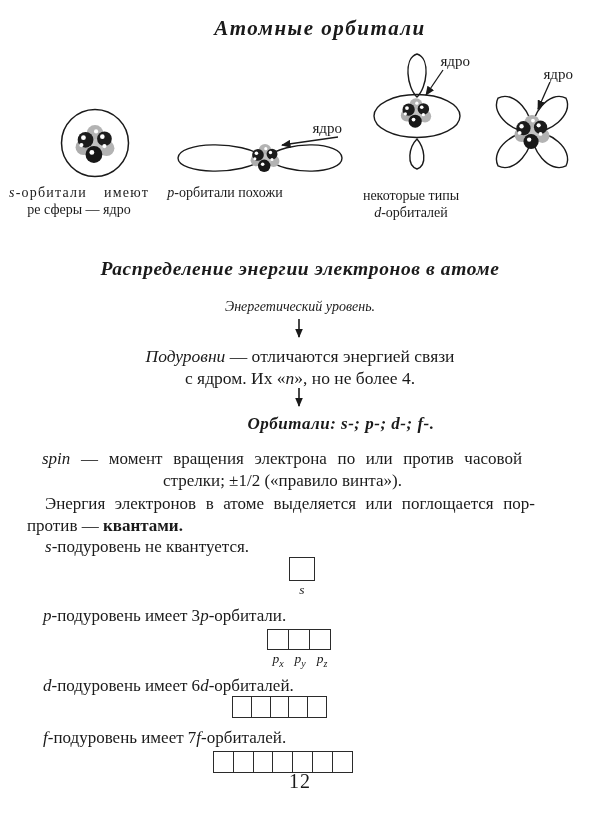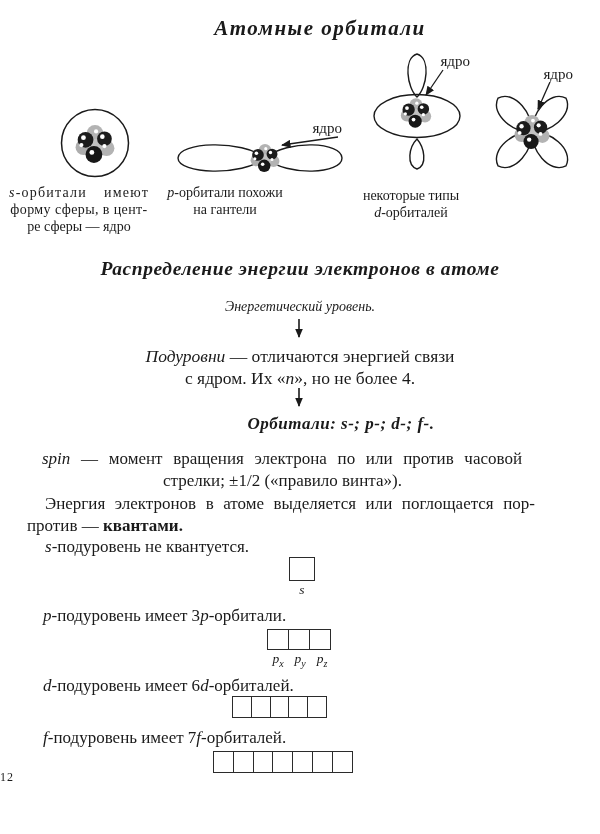--- a/index.html
+++ b/index.html
@@ -32,21 +32,21 @@
   .jst{white-space:normal;text-align:justify;text-align-last:justify;}
   .cellrow{position:absolute;display:flex;}
   .cell{box-sizing:border-box;border:1.2px solid #2b2b2b;background:#fff;}
   .cell + .cell{margin-left:-1.2px;}
   .scell{width:26px;height:24px;}
   .pcell{width:22px;height:21px;}
   .dcell{width:20px;height:22px;}
   .fcell{width:21px;height:22px;}
   .boxlab{font-size:13.5px;font-style:italic;}
   .boxlab sub{font-size:10px;font-style:italic;}
-  .pagenum{left:0;top:770px;width:600px;font-size:12px;letter-spacing:1px;}
+  .pagenum{left:0;top:770px;width:600px;text-align:center;font-size:20px;letter-spacing:1px;}
 </style>
 </head>
 <body>
 
 <div class="page">
 
   <svg width="0" height="0" style="position:absolute" aria-hidden="true">
     <defs>
       <marker id="ah" viewBox="0 0 10 8" markerWidth="10" markerHeight="8" refX="8.5" refY="4" orient="auto" markerUnits="userSpaceOnUse">
         <path d="M0,0 L9.5,4 L0,8 Z" fill="#1a1a1a"></path>
@@ -102,27 +102,25 @@
         <path d="M0,0 C-13,-10 -18,-42 0,-48 C18,-42 13,-10 0,0 Z" transform="translate(56,74) rotate(225)"></path>
         <path d="M0,0 C-13,-10 -18,-42 0,-48 C18,-42 13,-10 0,0 Z" transform="translate(56,74) rotate(315)"></path>
       </g>
       <use href="#nucleus-proto" transform="translate(56,74) scale(0.95)"></use>
       <line class="ptr" x1="74" y1="24" x2="62" y2="51"></line>
       <text x="97" y="21" text-anchor="end">ядро</text>
     </svg>
 
     <div class="abs cap ctr" style="left:9px;top:184px;width:140px">
       <div class="jst ls1"><i class="em">s</i><span>-орбитали имеют</span></div>
-      <div class="ls2">форму сферы, в цент-</div>
       <div>ре сферы — ядро</div>
     </div>
 
     <div class="abs cap ctr" style="left:158px;top:184px;width:134px">
       <div><i class="em">p</i><span>-орбитали похожи</span></div>
-      <div>на гантели</div>
     </div>
 
     <div class="abs cap ctr" style="left:348px;top:187px;width:126px">
       <div>некоторые типы</div>
       <div><i class="em">d</i><span>-орбиталей</span></div>
     </div>
   </div>
 
   <div class="abs h2">Распределение энергии электронов в атоме</div>
 

